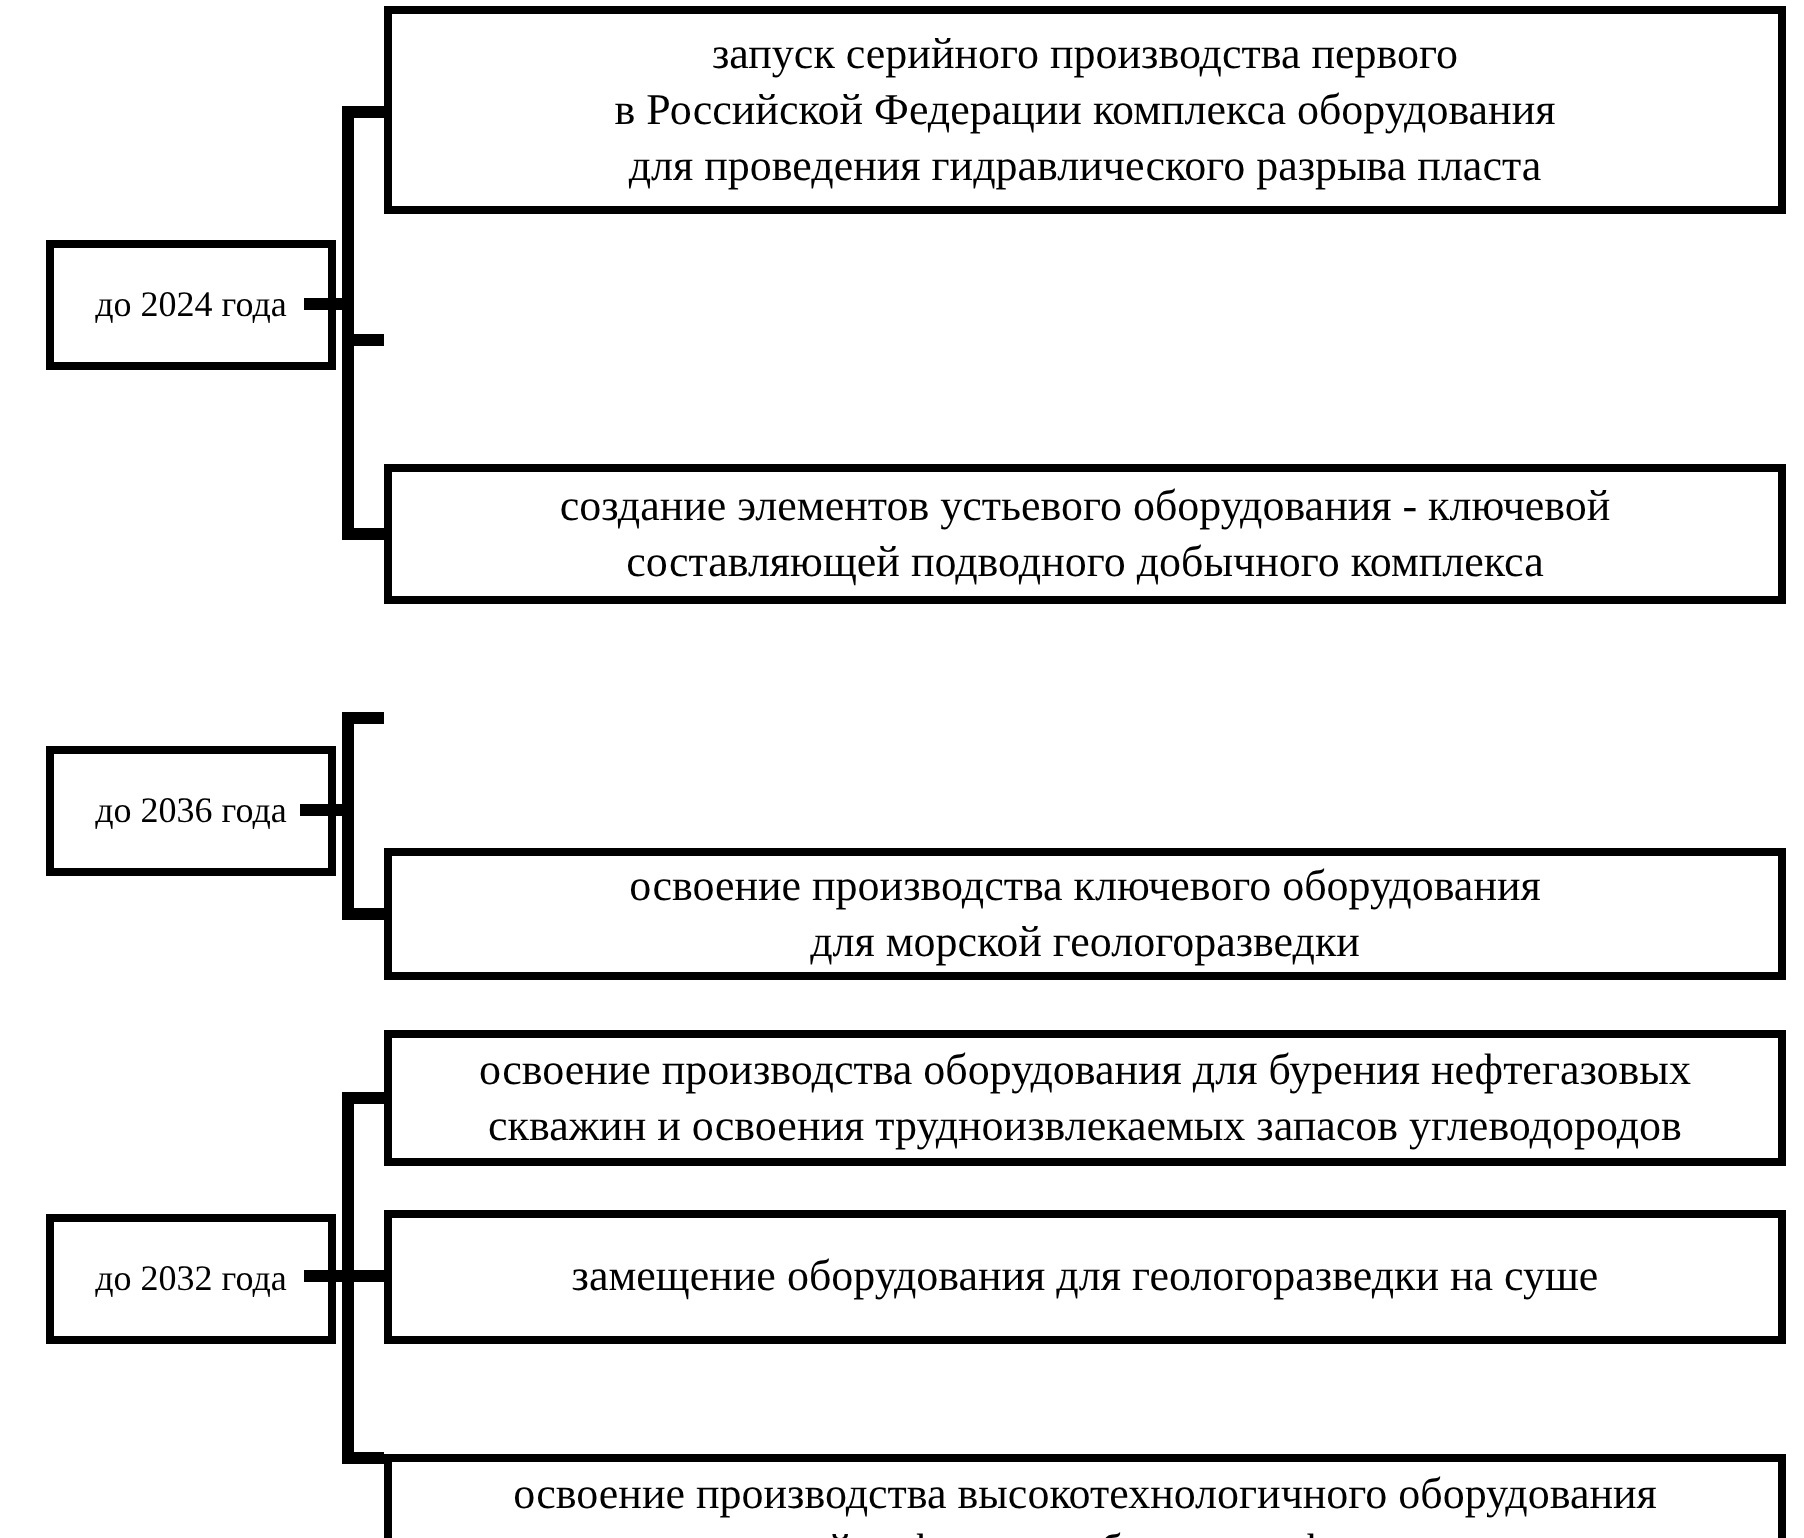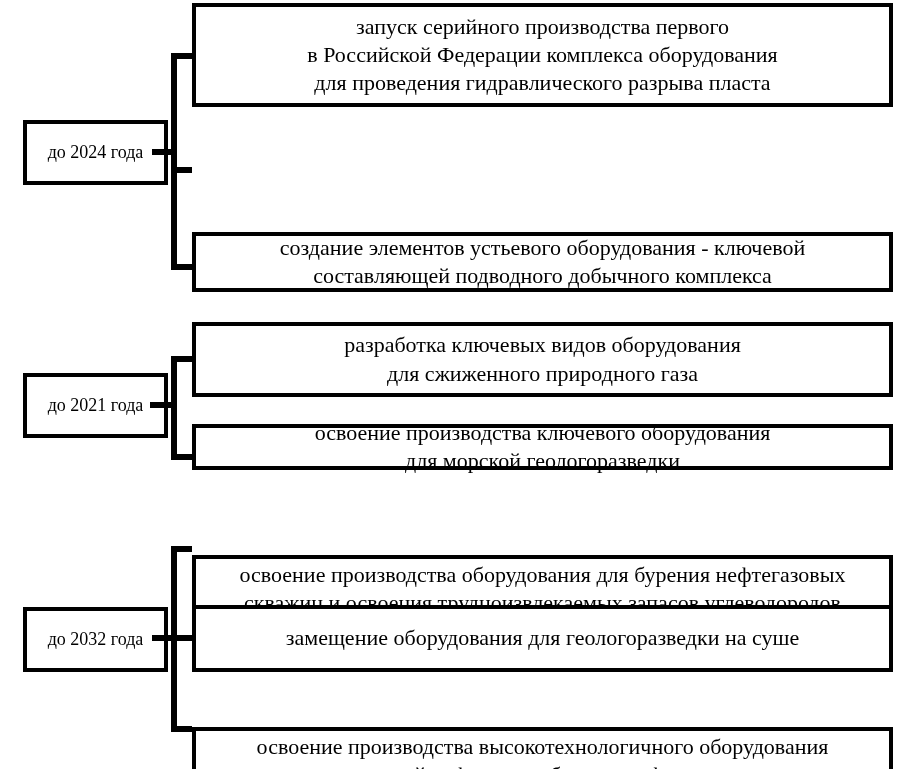--- a/index.html
+++ b/index.html
@@ -62,54 +62,50 @@
 
   <div class="pbox" style="top:120px;">
     <span class="txt">до 2024 года</span>
   </div>
 
   <div class="mbox" style="top:3px; height:104px;">
     <span class="txt">запуск серийного производства первого
 в Российской Федерации комплекса оборудования
 для проведения гидравлического разрыва пласта</span>
   </div>
-  <div class="mbox" style="top:232px; height:60px;">
+  <div class="mbox" style="top:232px; height:70px;">
     <span class="txt">создание элементов устьевого оборудования - ключевой
 составляющей подводного добычного комплекса</span>
   </div>
 
   <div class="line" style="left:152px; top:149px; width:25px; height:6px;"></div>
   <div class="line" style="left:171px; top:53px;  width:6px;  height:217px;"></div>
   <div class="line" style="left:171px; top:53px;  width:21px; height:6px;"></div>
   <div class="line" style="left:171px; top:167px; width:21px; height:6px;"></div>
   <div class="line" style="left:171px; top:264px; width:21px; height:6px;"></div>
 
   <div class="pbox" style="top:373px;">
-    <span class="txt">до 2021 года</span>
+    <span class="txt">до 2036 года</span>
   </div>
 
-  <div class="mbox" style="top:322px; height:75px;">
-    <span class="txt">разработка ключевых видов оборудования
-для сжиженного природного газа</span>
-  </div>
-  <div class="mbox" style="top:424px; height:46px;">
+  <div class="mbox" style="top:424px; height:66px;">
     <span class="txt">освоение производства ключевого оборудования
 для морской геологоразведки</span>
   </div>
 
   <div class="line" style="left:150px; top:402px; width:27px; height:6px;"></div>
   <div class="line" style="left:171px; top:356px; width:6px;  height:104px;"></div>
   <div class="line" style="left:171px; top:356px; width:21px; height:6px;"></div>
   <div class="line" style="left:171px; top:454px; width:21px; height:6px;"></div>
 
   <div class="pbox" style="top:607px;">
     <span class="txt">до 2032 года</span>
   </div>
 
-  <div class="mbox" style="top:515px; height:68px;margin-top:40px;">
+  <div class="mbox" style="top:515px; height:68px;">
     <span class="txt">освоение производства оборудования для бурения нефтегазовых
 скважин и освоения трудноизвлекаемых запасов углеводородов</span>
   </div>
   <div class="mbox" style="top:605px; height:67px;">
     <span class="txt">замещение оборудования для геологоразведки на суше</span>
   </div>
   <div class="mbox" style="top:695px; height:68px;margin-top:32px;">
     <span class="txt">освоение производства высокотехнологичного оборудования
 для отраслей нефтепереработки и нефтегазохимии</span>
   </div>

